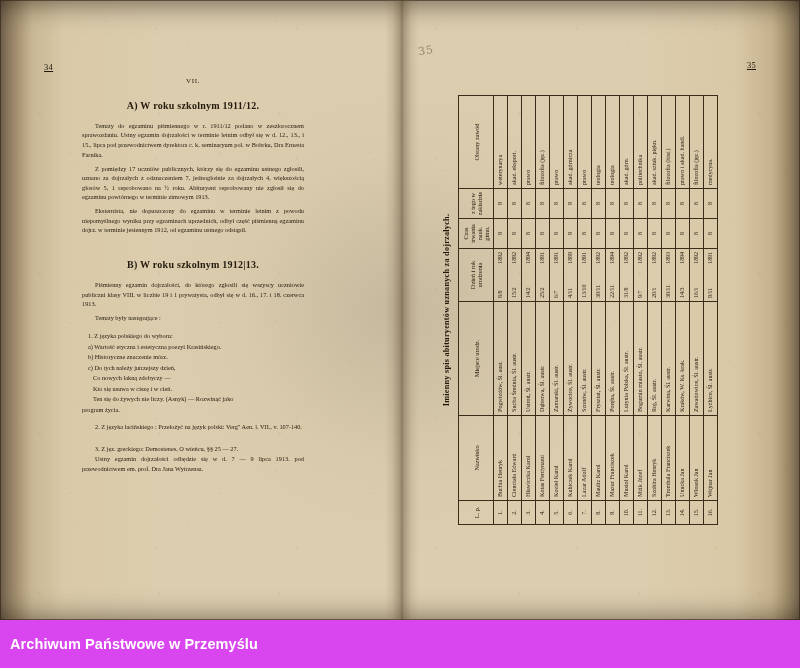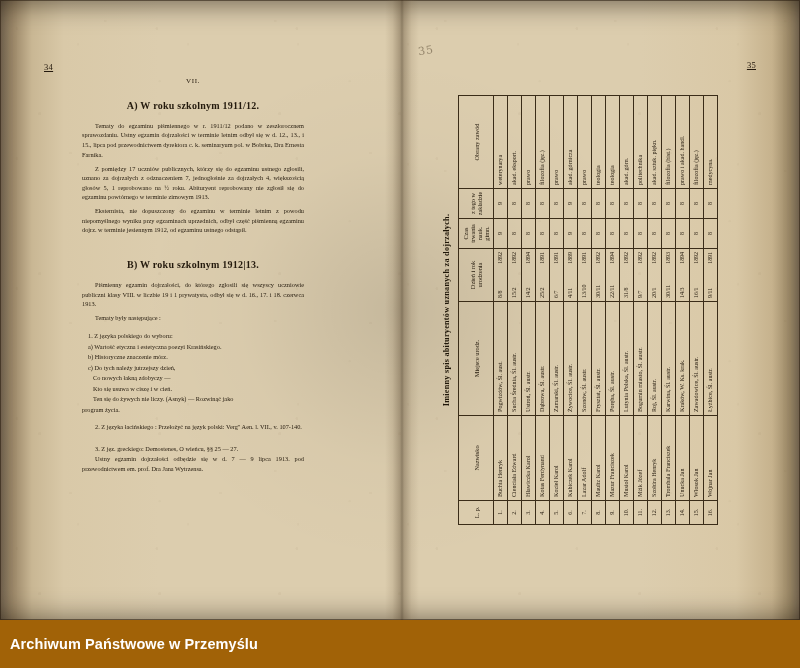--- a/index.html
+++ b/index.html
@@ -223,21 +223,21 @@
       radial-gradient(circle at 47% 90%, rgba(120,96,60,.09) 0 1.1px, transparent 1.5px),
       radial-gradient(circle at 71% 37%, rgba(120,96,60,.07) 0 1px, transparent 1.4px);
     background-size: 140px 130px, 170px 150px, 120px 160px, 190px 140px, 150px 170px, 110px 120px;
   }
 
   
   #watermark {
     position: absolute;
     left: 0; top: 620px;
     width: 800px; height: 48px;
-    background: #a16207;
+    background: #d946ef;
     display: flex;
     align-items: center;
   }
   #watermark-text {
     color: #fff;
     font-family: "Liberation Sans", sans-serif;
     font-size: 14.5px;
     font-weight: bold;
     letter-spacing: .1px;
     margin-left: 10px;

